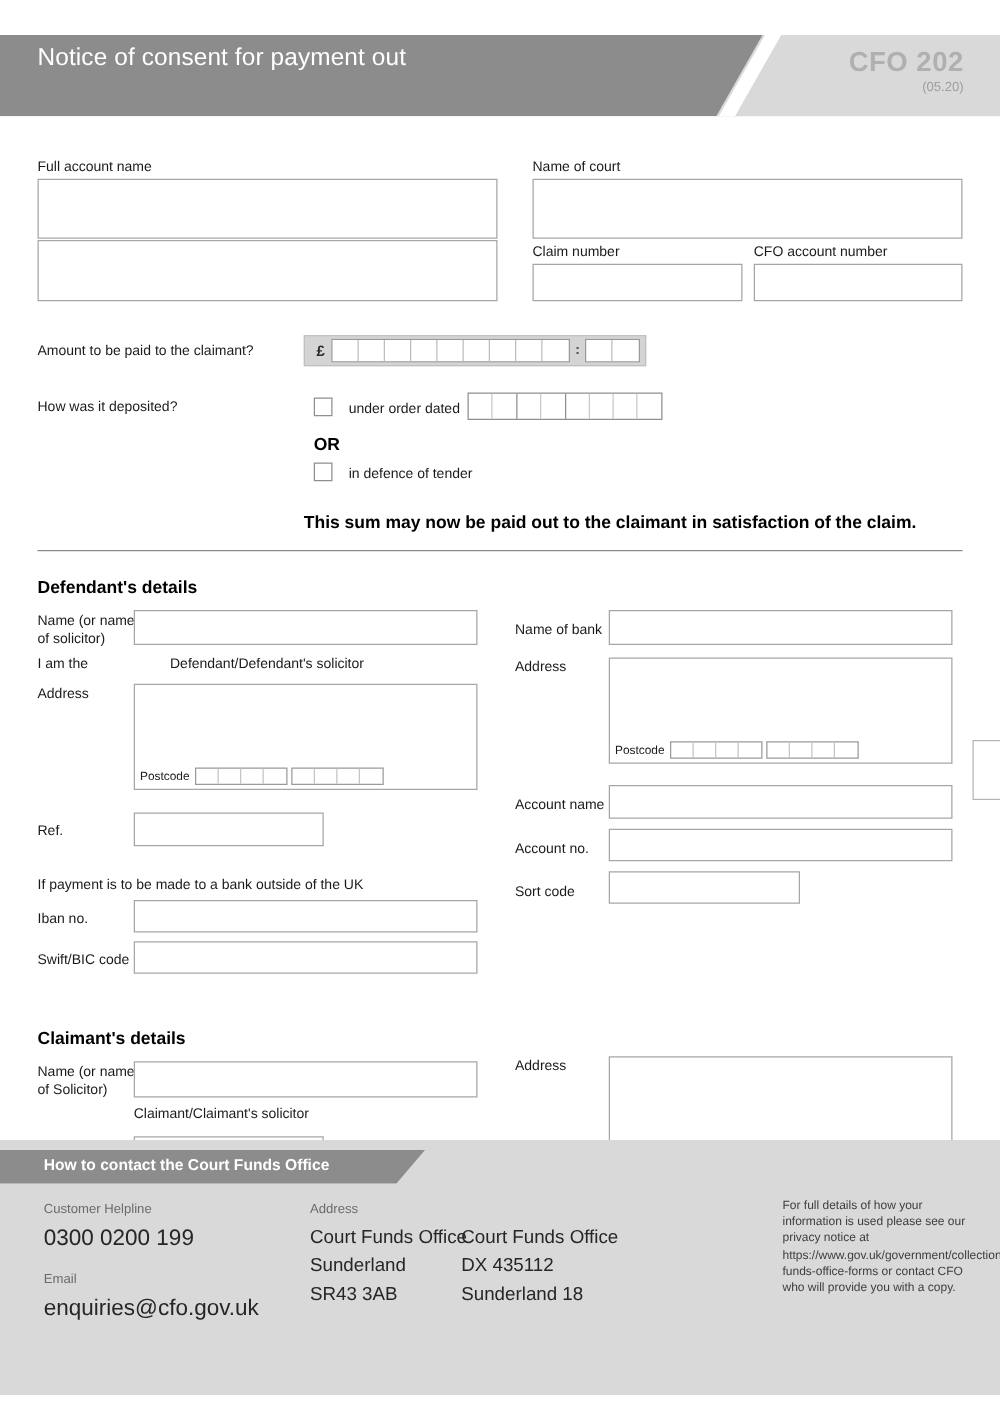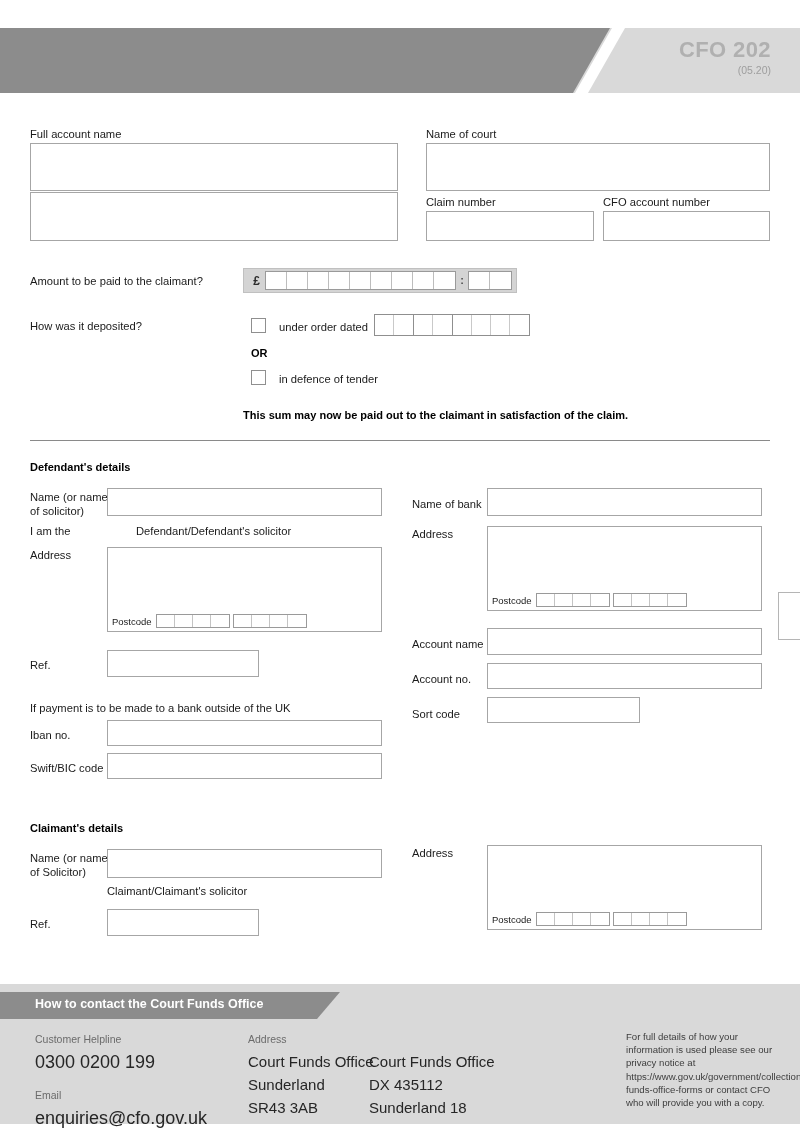--- a/index.html
+++ b/index.html
@@ -71,21 +71,21 @@
     margin-top: 1px;
   }
 
   
   .lbl {
     font-size: 11.2px;
     line-height: 14px;
     color: #1a1a1a;
   }
   .lbl-bold {
-    font-size: 11px;
+    font-size: 14px;
     font-weight: bold;
     color: #000;
   }
   .box {
     border: 1px solid #a6a6a6;
     background: #ffffff;
   }
   .abs { position: absolute; }
   .divider {
     position: absolute;
@@ -184,22 +184,22 @@
   .pc-grp .c {
     width: 18px; height: 100%;
     border-right: 1px solid #c4c4c4;
   }
   .pc-grp .c:last-child { border-right: none; }
   .pc-gap { width: 3px; }
 
   
   .footer {
     position: absolute;
-    left: 0; top: 984px;
-    width: 800px; height: 140px;
+    left: 0; top: 912px;
+    width: 800px; height: 204px;
     background: #d9d9d9;
   }
   .footer-bar {
     position: absolute;
     left: 0; top: 8px;
     width: 340px; height: 27px;
     background: #8c8c8c;
     clip-path: polygon(0 0, 340px 0, 317px 27px, 0 27px);
   }
   .footer-bar-title {
@@ -236,20 +236,21 @@
   }
 </style>
 </head>
 <body>
 
 <div class="header">
   <div class="header-lightband"></div>
   <div class="header-darkband"></div>
   <div class="header-wedge"></div>
   <div class="header-title">
+    <div>Notice of consent for payment out</div>
   </div>
   <div class="header-code">
     <div class="header-code-main">CFO 202</div>
     <div class="header-code-ver">(05.20)</div>
   </div>
 </div>
 
 <div class="abs lbl" style="left:30px; top:127px;">Full account name</div>
 <div class="abs box" style="left:30px; top:143px; width:368px; height:48px;"></div>
 <div class="abs box" style="left:30px; top:192px; width:368px; height:49px;"></div>

